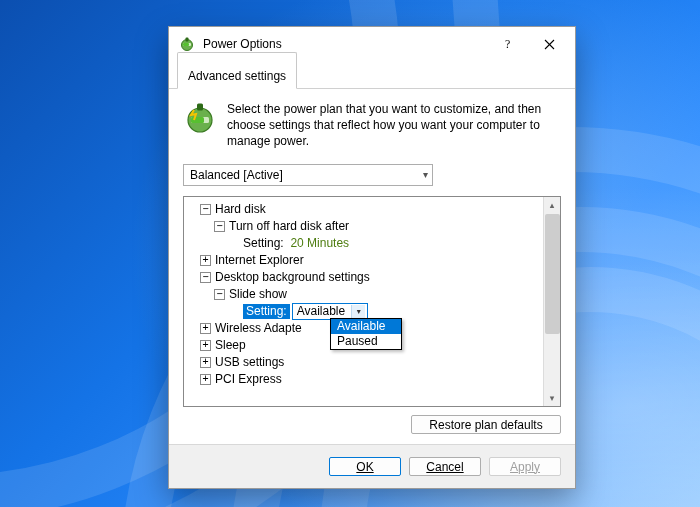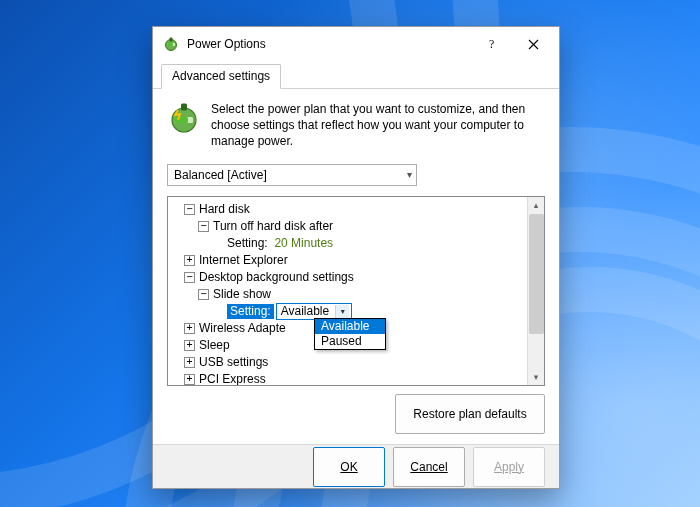--- a/index.html
+++ b/index.html
@@ -23,21 +23,21 @@
   }
   .bg .curve { position:absolute; border-radius:50%; border:45px solid rgba(255,255,255,0.12); }
   .c1 { width:900px;height:900px; right:-320px; bottom:-520px; }
   .c2 { width:700px;height:700px; right:-230px; bottom:-400px; border-width:40px; border-color:rgba(255,255,255,.10);}
   .c3 { width:540px;height:540px; right:-160px; bottom:-300px; border-width:35px; border-color:rgba(255,255,255,.08);}
   .c4 { width:1100px;height:1100px; left:-600px; top:-500px; border-width:60px; border-color:rgba(0,40,120,.18);}
   .c5 { width:900px;height:900px; left:-500px; top:-380px; border-width:55px; border-color:rgba(0,50,140,.15);}
 
   .dialog {
     position: absolute;
-    left: 152px; top: 26px;
+    left: 168px; top: 26px;
     width: 408px; height: 463px;
     background: #ffffff;
     border: 1px solid #9a9a9a;
     box-shadow: 0 12px 30px rgba(0,0,0,.35);
     display: flex; flex-direction: column;
   }
   .titlebar {
     height: 34px;
     display: flex; align-items: center;
     padding: 0 6px 0 10px;
@@ -54,21 +54,21 @@
     height: 26px;
     border-bottom: 1px solid #d0d0d0;
     display:flex; align-items:flex-end;
     padding: 0 8px;
     margin-top:2px;
   }
   .tab {
     background:#fff;
     border:1px solid #c8c8c8;
     border-bottom:1px solid #fff;
-    padding:4px 10px 5px;
+    padding:16px 10px 5px;
     font-size:12px;
     position:relative; top:1px;
     border-top-left-radius:2px; border-top-right-radius:2px;
   }
 
   .pane { flex:1; padding: 12px 14px 10px; display:flex; flex-direction:column; }
 
   .descrow { display:flex; gap:10px; }
   .descrow .picon { width:34px; height:34px; flex:none; }
   .descrow .ptext { font-size:12px; color:#000; line-height:1.35; }
@@ -151,21 +151,21 @@
     font-size:12px;
     box-shadow: 2px 2px 3px rgba(0,0,0,.25);
   }
   .popup .opt { padding:0 6px 1px; height:15px; display:flex;align-items:center; }
   .popup .opt.sel { background:#0078d7; color:#fff; }
 
   .restore-row { display:flex; justify-content:flex-end; margin-top:8px; }
   .btn {
     border:1px solid #adadad;
     background:#fdfdfd;
-    height:40px;
+    height:19px;
     padding:0 14px;
     font-size:12px;
     display:inline-flex; align-items:center; justify-content:center;
     border-radius:2px;
   }
   .btn.primary { border-color:#0078d7; }
   .btn.disabled { color:#a0a0a0; border-color:#d0d0d0; }
 
   .footer {
     height:44px;

